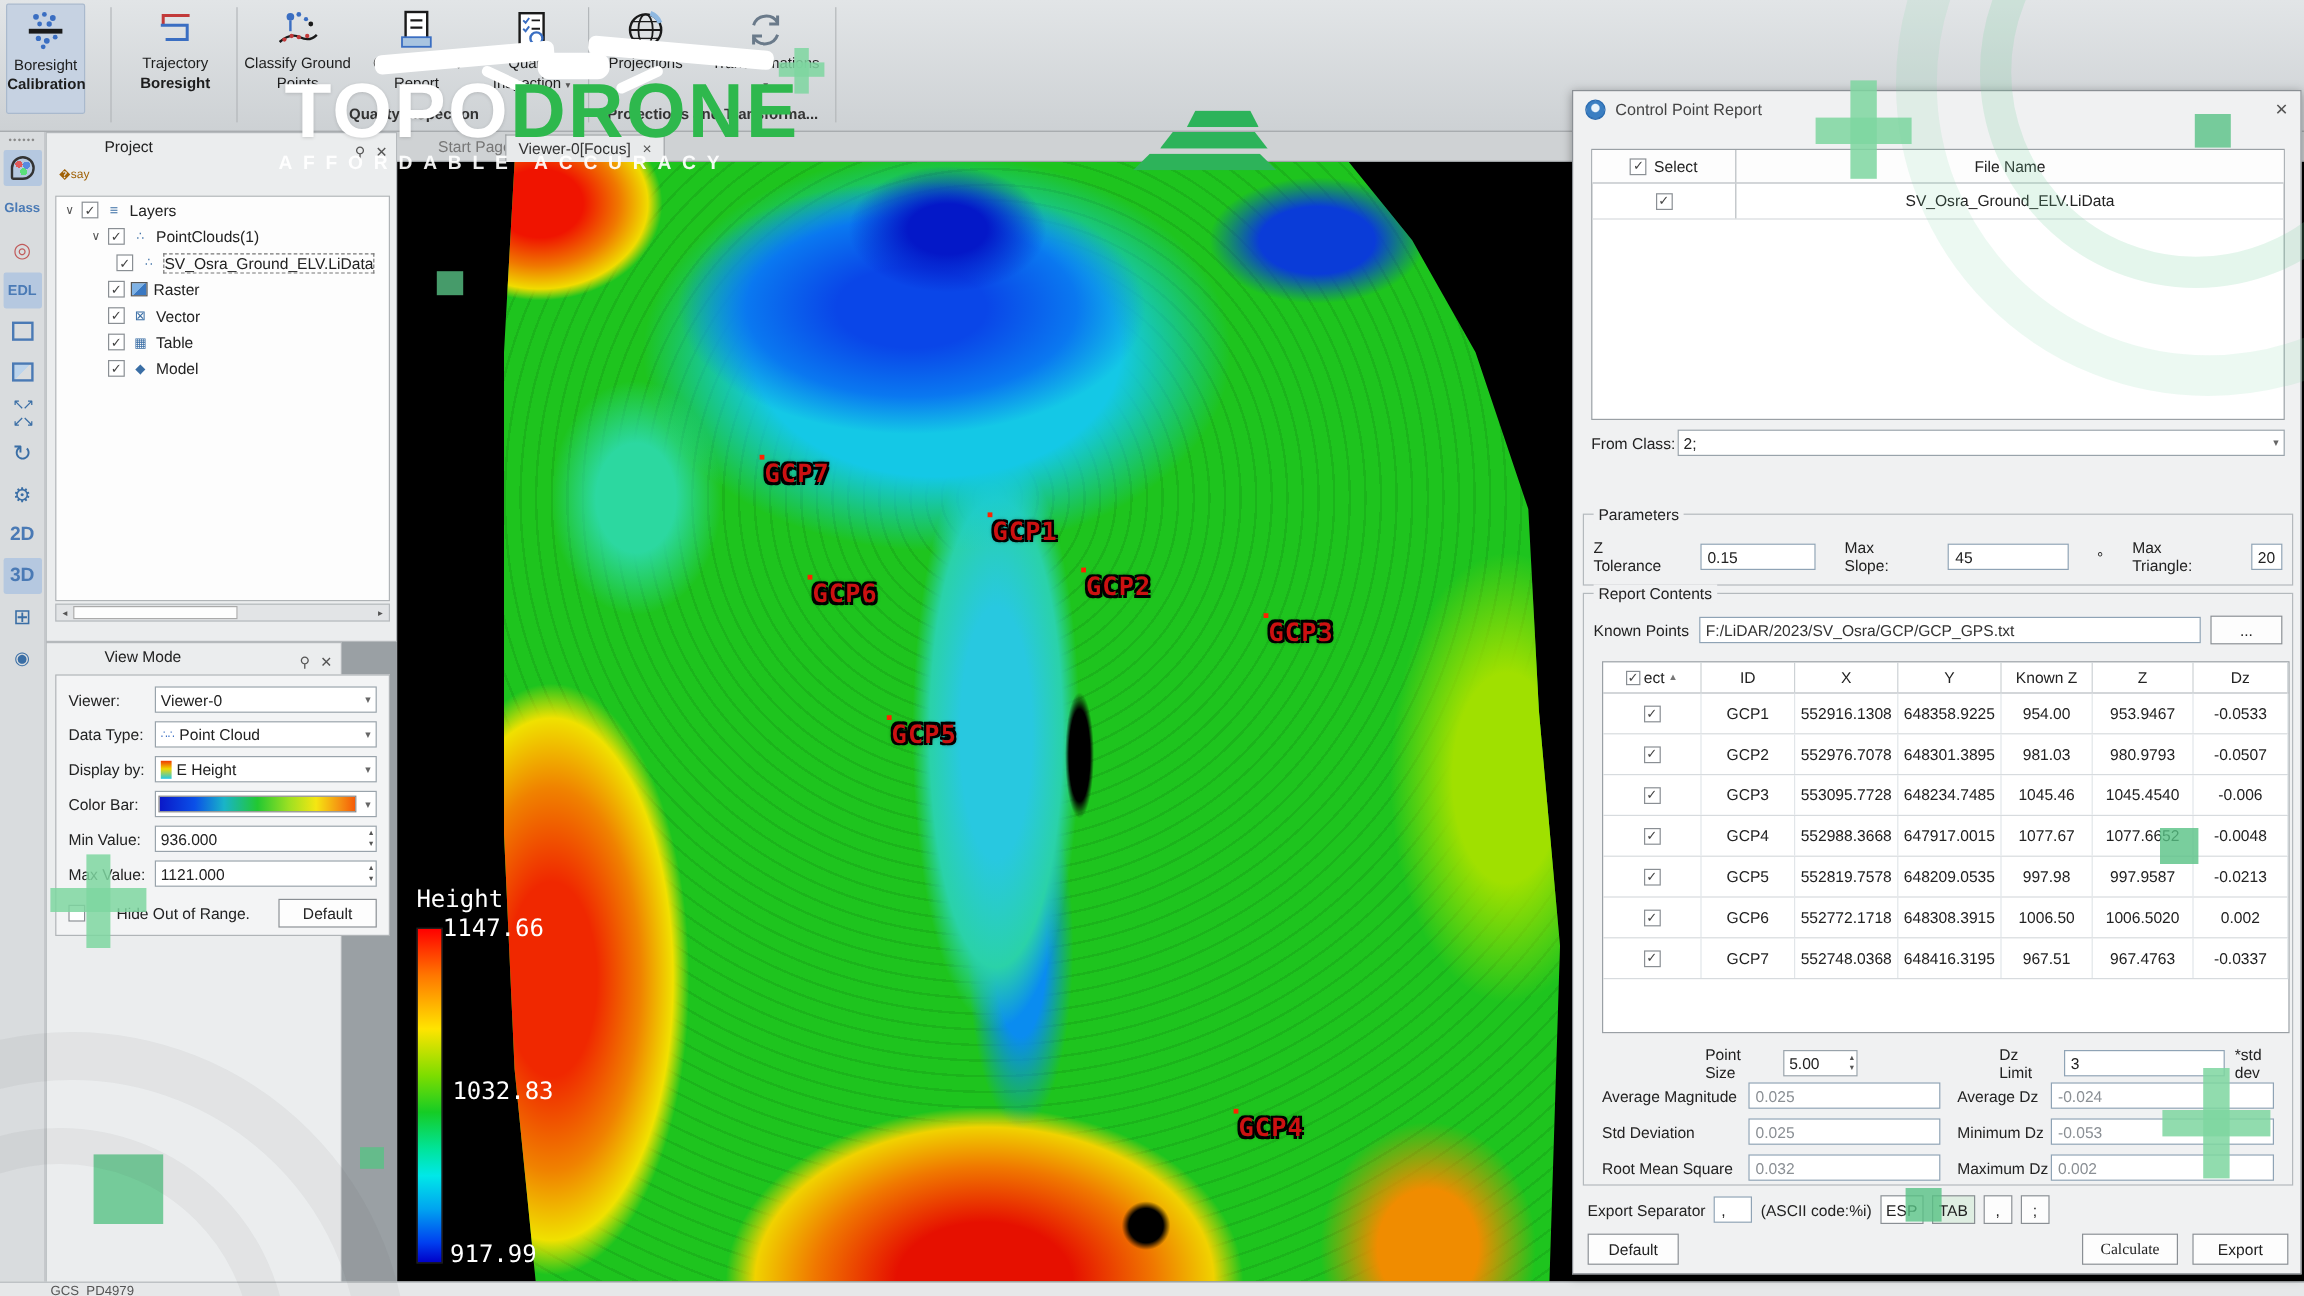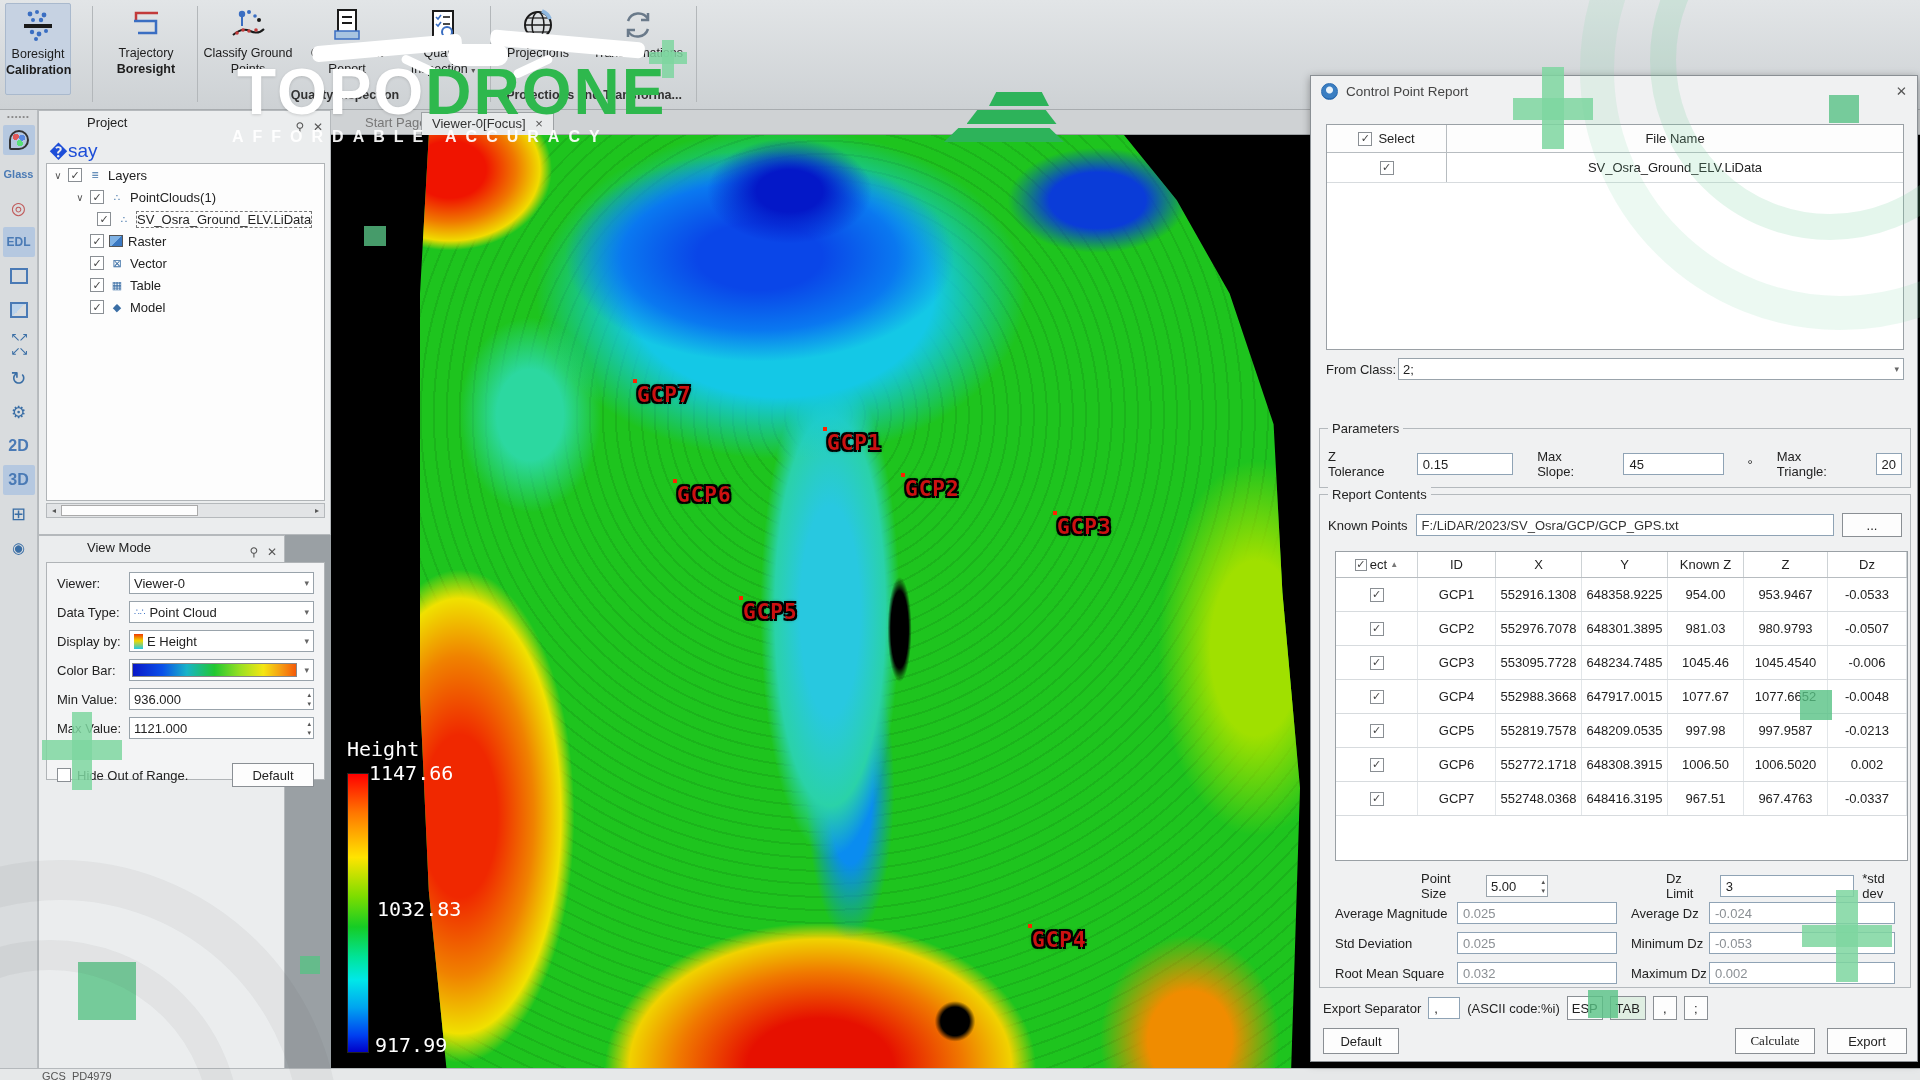--- a/index.html
+++ b/index.html
@@ -246,21 +246,21 @@
   <div class="sic" style="font-size:15px;">◉</div>
 </div>
 
 <div class="panel abs" style="left:38px; top:110px; width:293px; height:425px;">
   <div class="phead">
     <span>Project</span>
     <span class="pctl" style="right:22px;">⚲</span>
     <span class="pctl" style="right:4px;">✕</span>
   </div>
   <div style="padding:2px 10px; display:flex; gap:10px;">
-    <span style="color:#1d4ed8; font-size:19px;">�say</span>
+    <span style="color:#a16207; font-size:10px;">�say</span>
   </div>
   <div class="tree" style="left:7px; top:52px; width:279px; height:338px;">
     <div class="trow" style="padding-left:6px;">
       <span class="caret">∨</span>
         <span class="cb on"></span>
         <span class="ticon">≡</span>
         <span>Layers</span>
     </div>
     <div class="trow" style="padding-left:28px;">
       <span class="caret">∨</span>
@@ -351,21 +351,21 @@
           <span class="ud">▴<br>▾</span>
         </div>
     </div>
     <div class="vrow">
       <label>Max Value:</label>
       <div class="spin">
           <span>1121.000</span>
           <span class="ud">▴<br>▾</span>
         </div>
     </div>
-    <div class="vrow" style="margin-top:24px;">
+    <div class="vrow" style="margin-top:10px;gap:20px;">
       <span class="cb"></span>
       <span style="margin-left:6px; flex:1;">Hide Out of Range.</span>
       <span class="btn" style="width:82px; height:24px;">Default</span>
     </div>
   </div>
 </div>
 
 <div id="viewer" class="abs">
   <div id="tabbar">
     <span class="vtab" style="left:24px; color:#777;">Start Page</span>

